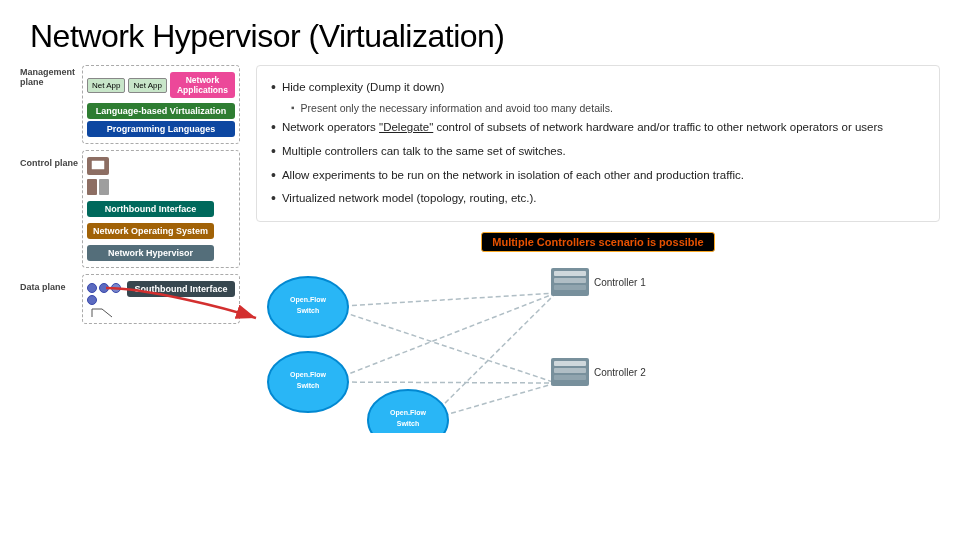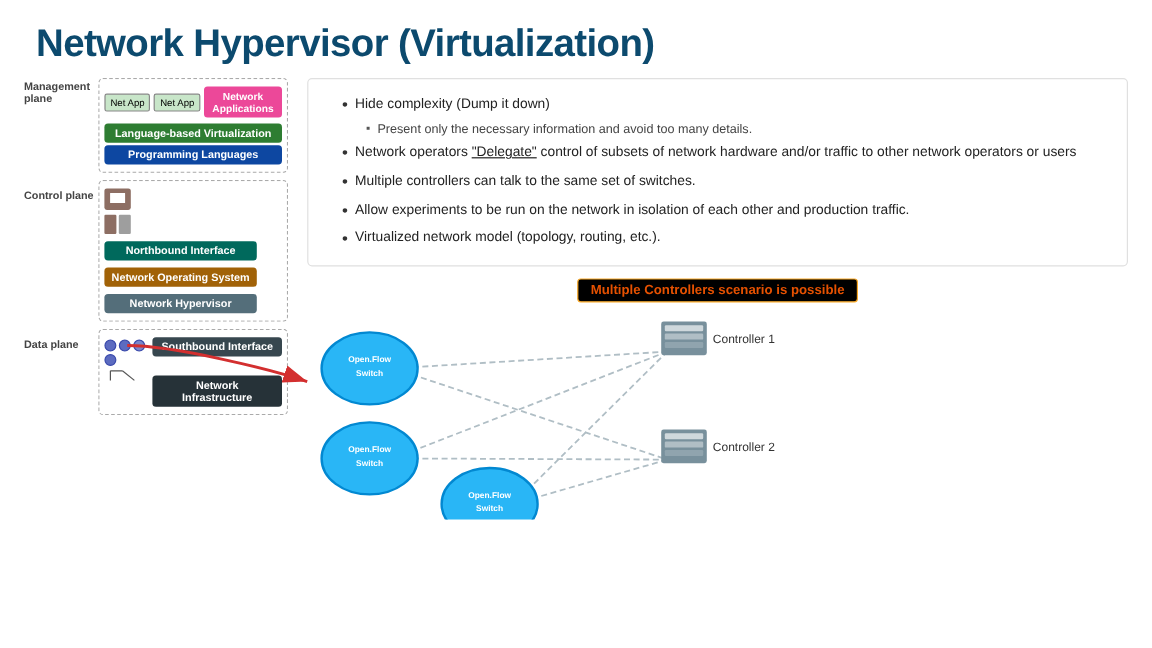--- a/index.html
+++ b/index.html
@@ -7,22 +7,22 @@
       font-family: Arial, sans-serif;
       background: #fff;
       width: 960px;
       height: 540px;
       overflow: hidden;
       position: relative;
     }
 
     .page-title {
       font-size: 32px;
-      font-weight: 700;
-      color: #0c4a6e;
+      font-weight: 400;
+      color: #000000;
       padding: 18px 30px 10px 30px;
       letter-spacing: -0.5px;
     }
 
     .main-content {
       display: flex;
       flex-direction: row;
       padding: 0 20px;
       gap: 16px;
       height: 470px;
@@ -90,21 +90,21 @@
     .right-content {
       flex: 1;
       display: flex;
       flex-direction: column;
       gap: 10px;
     }
 
     .bullet-box {
       border: 1.5px solid #e0e0e0;
       border-radius: 4px;
-      padding: 10px 28px;
+      padding: 10px 14px;
       font-size: 11.5px;
       line-height: 1.6;
       color: #222;
       background: #fff;
     }
 
     .bullet-box ul {
       list-style: none;
       padding: 0;
     }
@@ -227,23 +227,22 @@
           <div style="width:10px; height:10px; border-radius:50%; background:#5c6bc0; border:1px solid #3949ab;"></div>
           <div style="width:10px; height:10px; border-radius:50%; background:#5c6bc0; border:1px solid #3949ab;"></div>
           <div style="width:10px; height:10px; border-radius:50%; background:#7986cb; border:1px solid #3949ab;"></div>
           <div style="width:10px; height:10px; border-radius:50%; background:#5c6bc0; border:1px solid #3949ab;"></div>
           <svg width="36" height="12">
             <line x1="5" y1="2" x2="15" y2="2" stroke="#555" stroke-width="1"></line>
             <line x1="5" y1="2" x2="5" y2="10" stroke="#555" stroke-width="1"></line>
             <line x1="15" y1="2" x2="25" y2="10" stroke="#555" stroke-width="1"></line>
           </svg>
         </div>
-        <div style="flex:1; display:flex; flex-direction:column; gap:12px;">
+        <div style="flex:1; display:flex; flex-direction:column; gap:2px;">
           <span class="diagram-block block-charcoal">Southbound Interface</span>
-          <span class="diagram-block" style="background:#263238;">Network Infrastructure</span>
         </div>
       </div>
     </div>
 
   </div>
 
   <div class="right-content">
 
     <div class="bullet-box">
       <ul>

